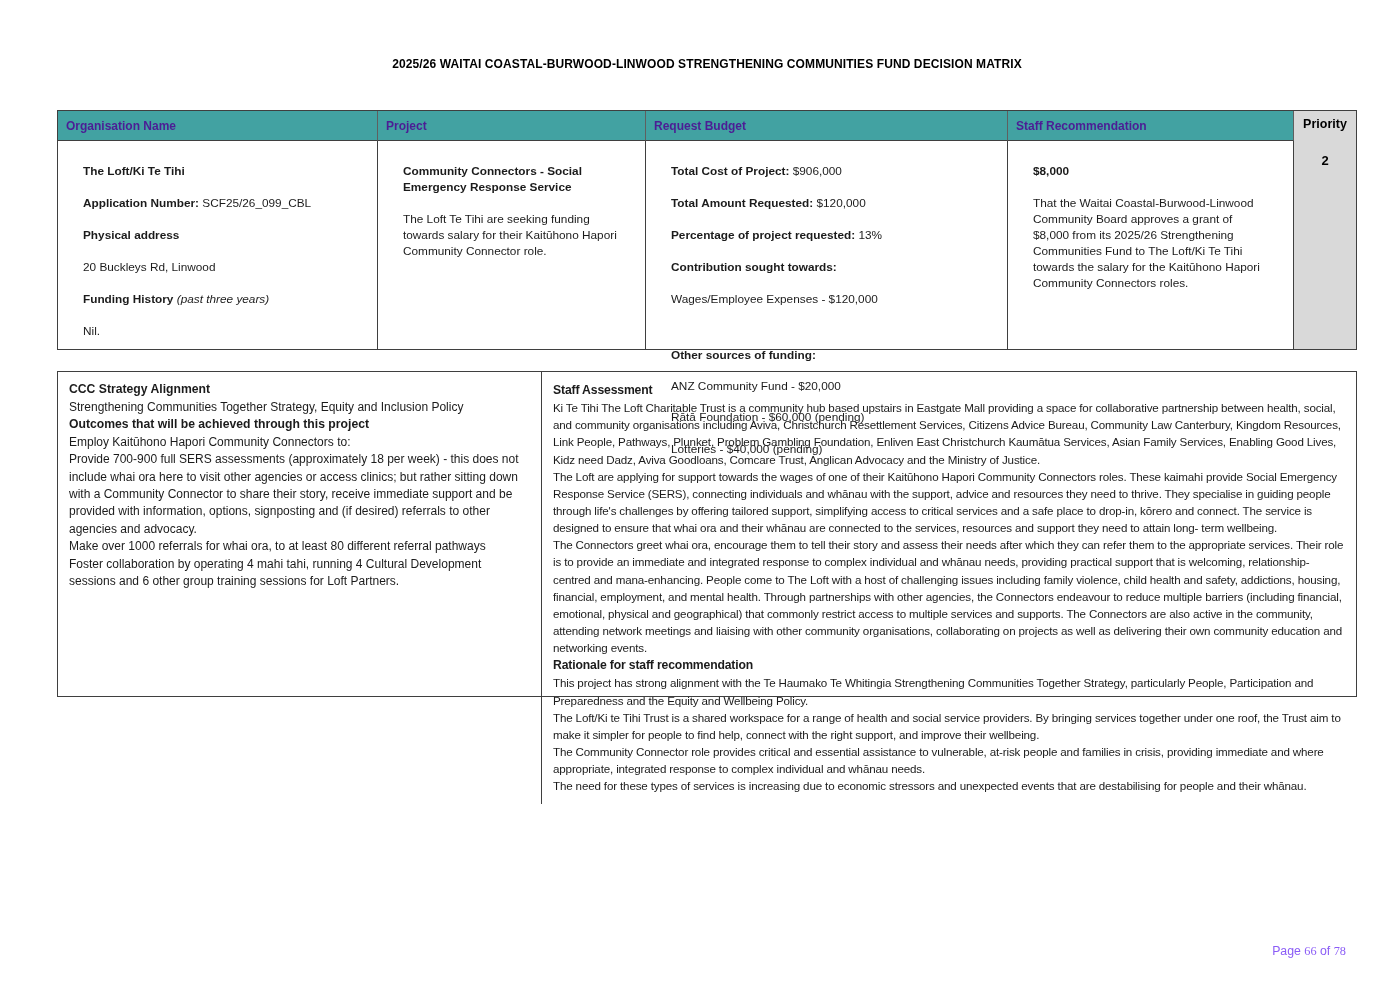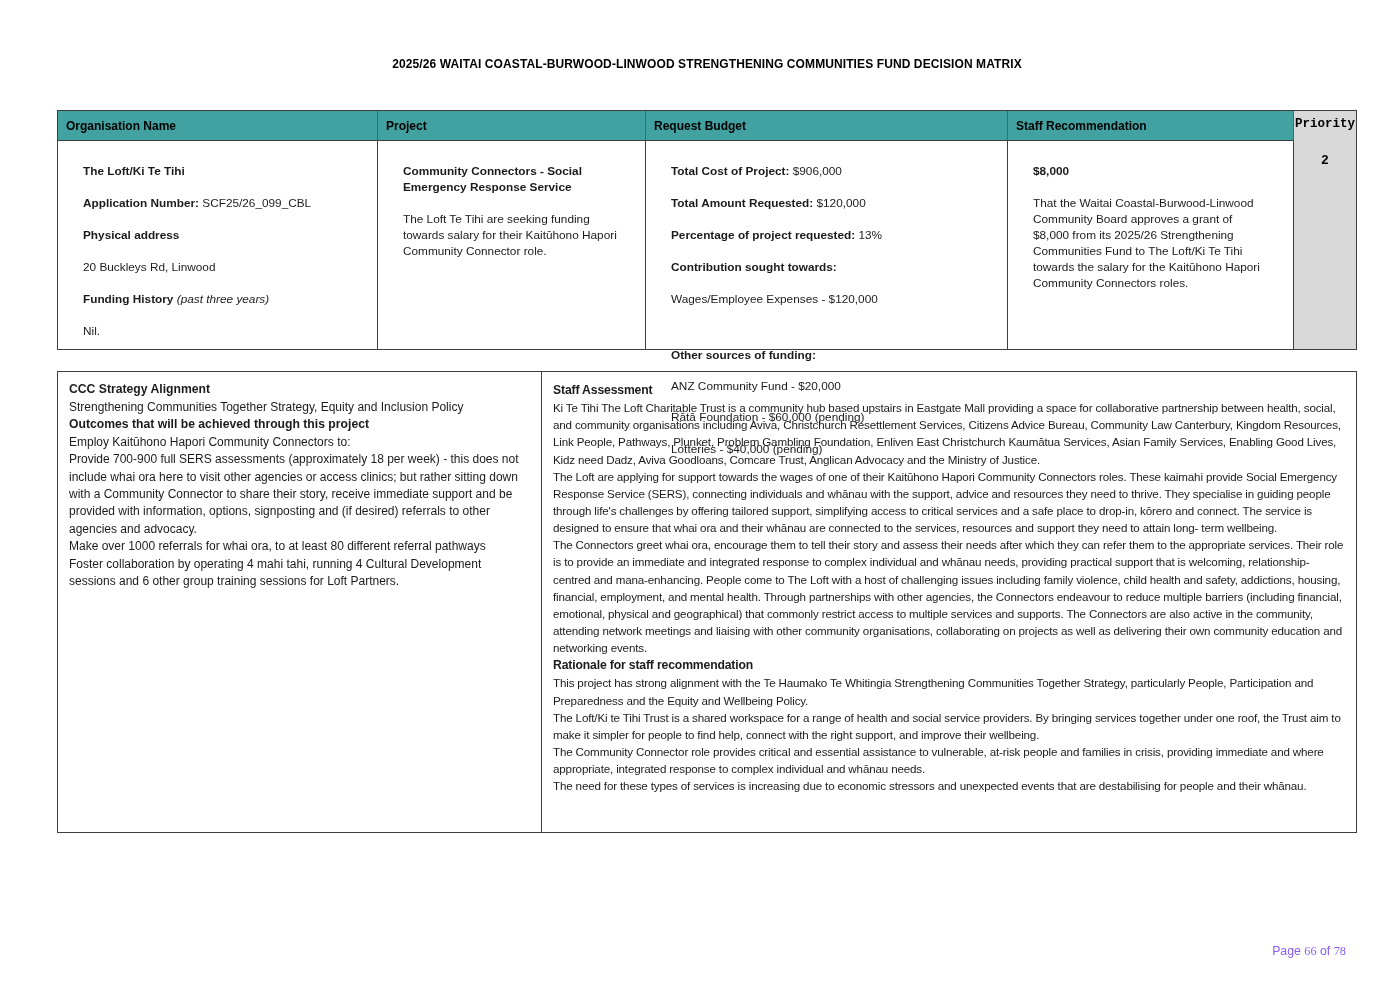--- a/index.html
+++ b/index.html
@@ -19,45 +19,45 @@
   
   .matrix-table {
     position:absolute; left:57px; top:110px; width:1300px;
     display:grid;
     grid-template-columns:320px 268px 362px 286px 62px;
     grid-template-rows:30px 208px;
     border:1px solid #3f3f3f;
     font-size:11.8px; line-height:1.35;
   }
   .th {
-    background:#42a2a2; color:#000000; font-weight:700; font-size:12px;
+    background:#42a2a2; color:#4c1d95; font-weight:700; font-size:12px;
     padding:7px 8px; border-right:1px solid #5f5f5f; border-bottom:1px solid #3f3f3f;
     white-space:nowrap; overflow:hidden;
   }
   .td {
     padding:7px 9px; border-right:1px solid #3f3f3f; background:#ffffff;
   }
   .priority-cell {
     grid-column:5; grid-row:1 / 3;
-    background:#d9d9d9; text-align:center; padding-top:5px;font-family:Liberation Mono, monospace;
+    background:#d9d9d9; text-align:center; padding-top:5px;
   }
   .priority-head { font-weight:700; font-size:12.5px; color:#000; }
   .priority-value { font-weight:700; font-size:13px; margin-top:19px; color:#000; }
   .b { font-weight:700; }
   .it { font-style:italic; }
   .td p { margin:16px; }
   .mt-sm { margin-top:9px; }
   .mt-lg { margin-top:30px; }
   .mt-xl { margin-top:40px; }
   .tight { line-height:1.3; }
   .budget-row { margin-top:10px; }
   .rec-text { margin-top:26px; }
   
   .details-table {
-    position:absolute; left:57px; top:371px; width:1300px; height:462px;
+    position:absolute; left:57px; top:371px; width:1300px; height:326px;
     display:grid; grid-template-columns:484px 816px;
     border:1px solid #3f3f3f;
   }
   .details-cell { padding:9px 11px; }
   .details-cell.left { border-right:1px solid #3f3f3f; font-size:12px; line-height:1.45; }
   .details-cell.right { font-size:11.6px; line-height:1.48; letter-spacing:-0.15px; }
   .details-cell p { margin:0; }
   .dt-gap { margin-top:11px; }
   .dt-para { margin-top:16px; }
   .dt-para-sm { margin-top:5px; }

